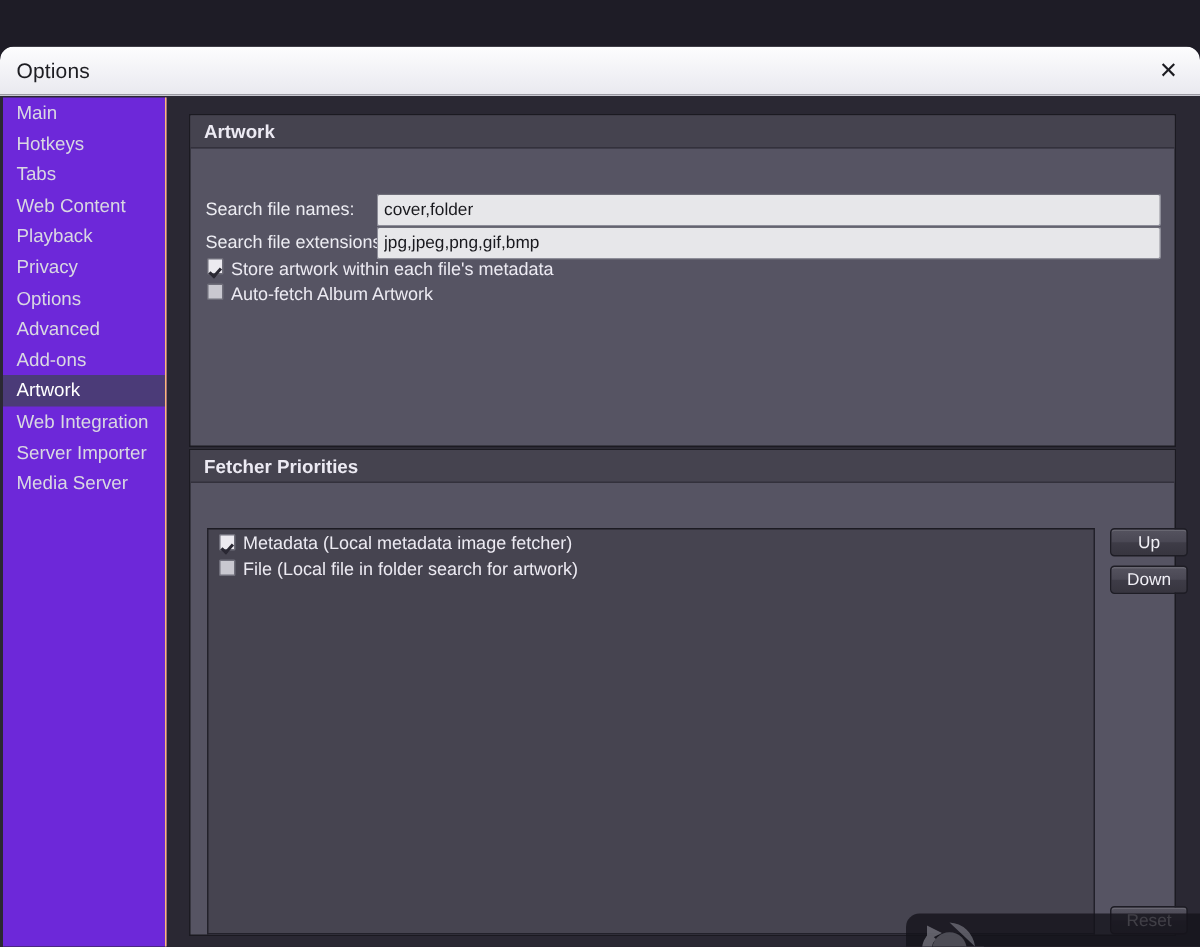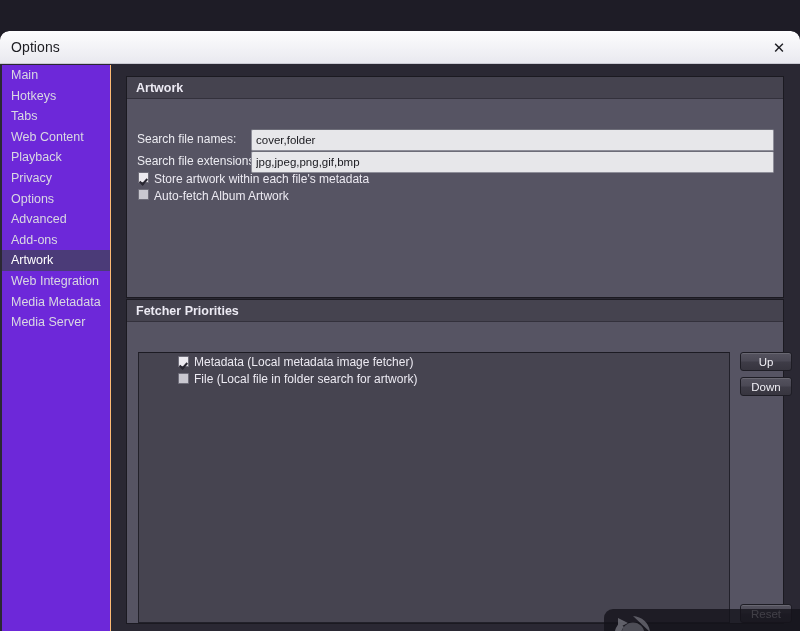--- a/index.html
+++ b/index.html
@@ -192,21 +192,21 @@
         <div class="side-item">Hotkeys</div>
         <div class="side-item">Tabs</div>
         <div class="side-item">Web Content</div>
         <div class="side-item">Playback</div>
         <div class="side-item">Privacy</div>
         <div class="side-item">Options</div>
         <div class="side-item">Advanced</div>
         <div class="side-item">Add-ons</div>
         <div class="side-item selected">Artwork</div>
         <div class="side-item">Web Integration</div>
-        <div class="side-item">Media Metadata</div>
+        <div class="side-item">Server Importer</div>
         <div class="side-item">Media Server</div>
       </div>
 
     <div class="content">
 
       <div class="group" id="group-artwork">
         <div class="group-header">Artwork</div>
         <div class="group-body">
 
           <div class="field-label" style="left:10px;top:33px;">Search file names:</div>
@@ -225,21 +225,21 @@
             <span class="cb-label">Auto-fetch Album Artwork</span>
           </div>
 
         </div>
       </div>
 
       <div class="group" id="group-fetcher">
         <div class="group-header">Fetcher Priorities</div>
         <div class="group-body">
 
-          <div class="listbox" style="left:11px;top:30px;width:592px;height:271px;padding-left:32px;" id="fetcher-list">
+          <div class="listbox" style="left:11px;top:30px;width:592px;height:271px;" id="fetcher-list">
               <div class="list-row">
                 <span class="cb checked"></span>
                 <span class="cb-label">Metadata (Local metadata image fetcher)</span>
               </div>
               <div class="list-row">
                 <span class="cb"></span>
                 <span class="cb-label">File (Local file in folder search for artwork)</span>
               </div>
             </div>
 

